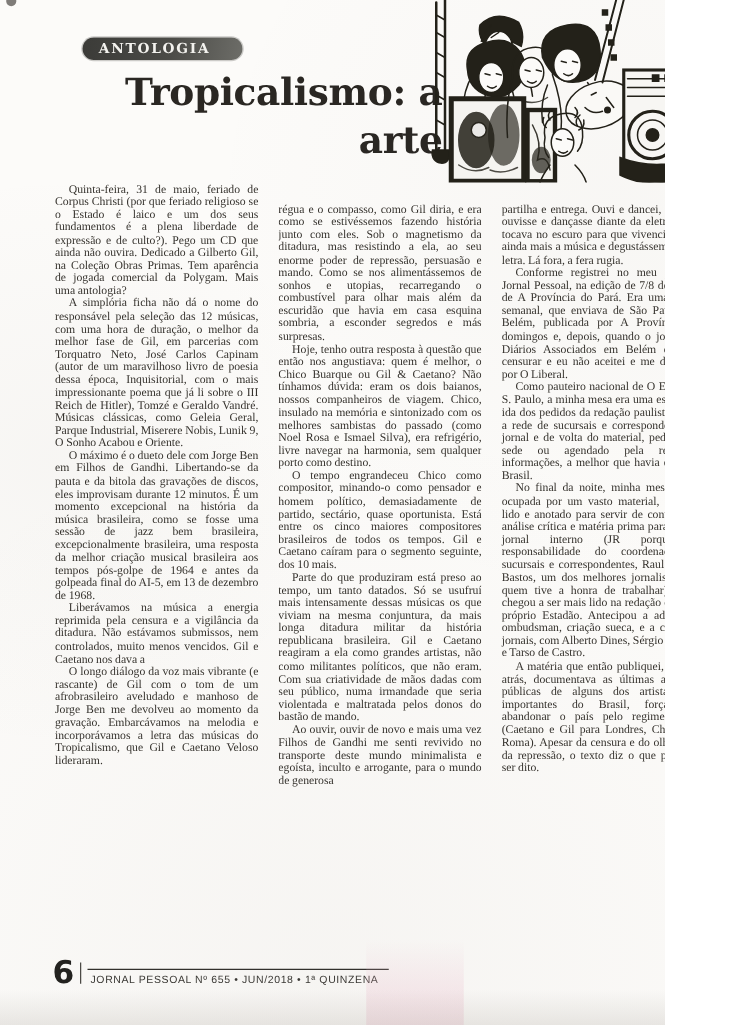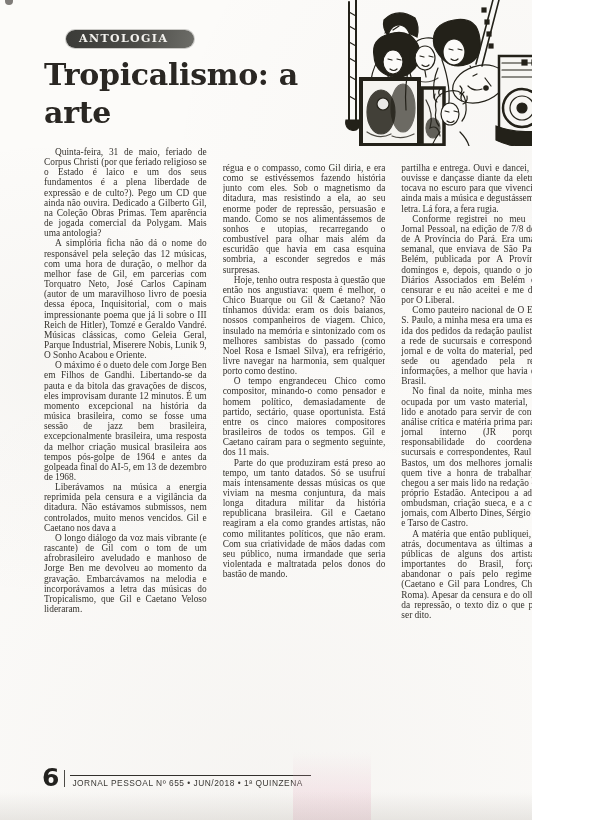--- a/index.html
+++ b/index.html
@@ -33,20 +33,21 @@
     color:#f3f2ee;
     font-family:"DejaVu Serif", serif;
     font-weight:bold; font-size:11px; letter-spacing:1.4px;
     box-shadow:0 0 0 1px rgba(60,60,56,0.25);
   }
   .headline{
     position:absolute; left:44px; top:56px; width:310px;
     font-family:"DejaVu Serif", serif;
     font-size:30px; line-height:38px; color:#2a2723;
     letter-spacing:-0.3px;
+    text-align:right;
   }
   .illustration{
     position:absolute; left:336px; top:0; width:264px; height:146px;
   }
   .illustration svg{ width:100%; height:100%; }
 
   .columns{
     position:absolute; left:44px; top:147px; width:520px; height:622px;
     display:flex; gap:16px; overflow:hidden;
   }
@@ -166,22 +167,23 @@
     <div class="col">
       <p>Quinta-feira, 31 de maio, feriado de Corpus Christi (por que feriado religioso se o Estado é laico e um dos seus fundamentos é a plena liberdade de expressão e de culto?). Pego um CD que ainda não ouvira. Dedicado a Gilberto Gil, na Coleção Obras Primas. Tem aparência de jogada comercial da Polygam. Mais uma antologia?</p>
       <p>A simplória ficha não dá o nome do responsável pela seleção das 12 músicas, com uma hora de duração, o melhor da melhor fase de Gil, em parcerias com Torquatro Neto, José Carlos Capinam (autor de um maravilhoso livro de poesia dessa época, Inquisitorial, com o mais impressionante poema que já li sobre o III Reich de Hitler), Tomzé e Geraldo Vandré. Músicas clássicas, como Geleia Geral, Parque Industrial, Miserere Nobis, Lunik 9, O Sonho Acabou e Oriente.</p>
       <p>O máximo é o dueto dele com Jorge Ben em Filhos de Gandhi. Libertando-se da pauta e da bitola das gravações de discos, eles improvisam durante 12 minutos. É um momento excepcional na história da música brasileira, como se fosse uma sessão de jazz bem brasileira, excepcionalmente brasileira, uma resposta da melhor criação musical brasileira aos tempos pós-golpe de 1964 e antes da golpeada final do AI-5, em 13 de dezembro de 1968.</p>
       <p>Liberávamos na música a energia reprimida pela censura e a vigilância da ditadura. Não estávamos submissos, nem controlados, muito menos vencidos. Gil e Caetano nos dava a</p>
       <p>O longo diálogo da voz mais vibrante (e rascante) de Gil com o tom de um afrobrasileiro aveludado e manhoso de Jorge Ben me devolveu ao momento da gravação. Embarcávamos na melodia e incorporávamos a letra das músicas do Tropicalismo, que Gil e Caetano Veloso lideraram.</p>
     </div>
     <div class="col">
       <p class="cont">régua e o compasso, como Gil diria, e era como se estivéssemos fazendo história junto com eles. Sob o magnetismo da ditadura, mas resistindo a ela, ao seu enorme poder de repressão, persuasão e mando. Como se nos alimentássemos de sonhos e utopias, recarregando o combustível para olhar mais além da escuridão que havia em casa esquina sombria, a esconder segredos e más surpresas.</p>
       <p>Hoje, tenho outra resposta à questão que então nos angustiava: quem é melhor, o Chico Buarque ou Gil &amp; Caetano? Não tínhamos dúvida: eram os dois baianos, nossos companheiros de viagem. Chico, insulado na memória e sintonizado com os melhores sambistas do passado (como Noel Rosa e Ismael Silva), era refrigério, livre navegar na harmonia, sem qualquer porto como destino.</p>
-      <p>O tempo engrandeceu Chico como compositor, minando-o como pensador e homem político, demasiadamente de partido, sectário, quase oportunista. Está entre os cinco maiores compositores brasileiros de todos os tempos. Gil e Caetano caíram para o segmento seguinte, dos 11 mais.</p>
+      <p>O tempo engrandeceu Chico como compositor, minando-o como pensador e homem político, demasiadamente de partido, sectário, quase oportunista. Está entre os cinco maiores compositores brasileiros de todos os tempos. Gil e Caetano caíram para o segmento seguinte, dos 10 mais.</p>
       <p>Parte do que produziram está preso ao tempo, um tanto datados. Só se usufruí mais intensamente dessas músicas os que viviam na mesma conjuntura, da mais longa ditadura militar da história republicana brasileira. Gil e Caetano reagiram a ela como grandes artistas, não como militantes políticos, que não eram. Com sua criatividade de mãos dadas com seu público, numa irmandade que seria violentada e maltratada pelos donos do bastão de mando.</p>
+      <p>Ao ouvir, ouvir de novo e mais uma vez Filhos de Gandhi me senti revivido no transporte deste mundo minimalista e egoísta, inculto e arrogante, para o mundo de generosa</p>
     </div>
     <div class="col">
       <p class="cont">partilha e entrega. Ouvi e dancei, como se ouvisse e dançasse diante da eletrola, que tocava no escuro para que vivenciássemos ainda mais a música e degustássemos a sua letra. Lá fora, a fera rugia.</p>
       <p>Conforme registrei no meu primeiro Jornal Pessoal, na edição de 7/8 de janeiro de A Província do Pará. Era uma página semanal, que enviava de São Paulo para Belém, publicada por A Província aos domingos e, depois, quando o jornal dos Diários Associados em Belém quis me censurar e eu não aceitei e me desliguei, por O Liberal.</p>
       <p>Como pauteiro nacional de O Estado de S. Paulo, a minha mesa era uma estação de ida dos pedidos da redação paulistana para a rede de sucursais e correspondentes do jornal e de volta do material, pedido pela sede ou agendado pela rede de informações, a melhor que havia então no Brasil.</p>
       <p>No final da noite, minha mesa estava ocupada por um vasto material, todo ele lido e anotado para servir de contrapauta, análise crítica e matéria prima para o JR, o jornal interno (JR porque de responsabilidade do coordenador de sucursais e correspondentes, Raul Martins Bastos, um dos melhores jornalistas com quem tive a honra de trabalhar). O JR chegou a ser mais lido na redação do que o próprio Estadão. Antecipou a adoção do ombudsman, criação sueca, e a crítica de jornais, com Alberto Dines, Sérgio Augusto e Tarso de Castro.</p>
       <p>A matéria que então publiquei, 45 anos atrás, documentava as últimas aparições públicas de alguns dos artistas mais importantes do Brasil, forçados a abandonar o país pelo regime militar (Caetano e Gil para Londres, Chico para Roma). Apesar da censura e do olho gordo da repressão, o texto diz o que precisava ser dito.</p>
     </div>
   </div>
 

